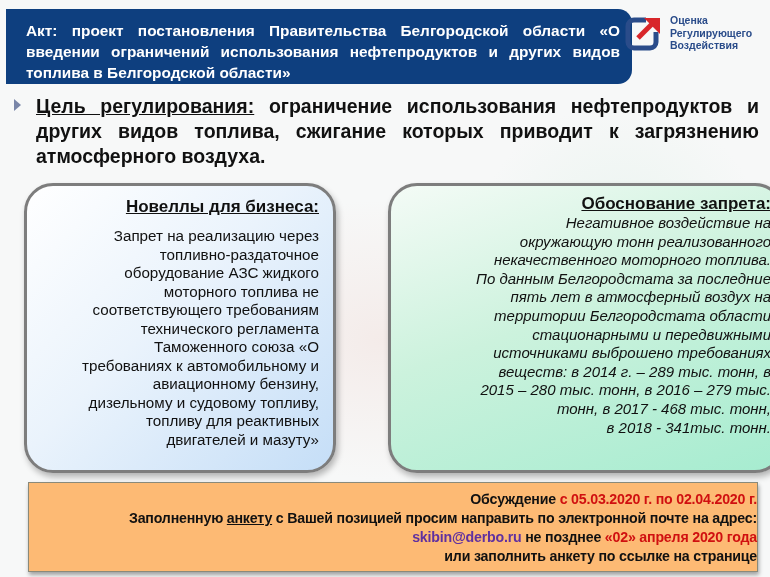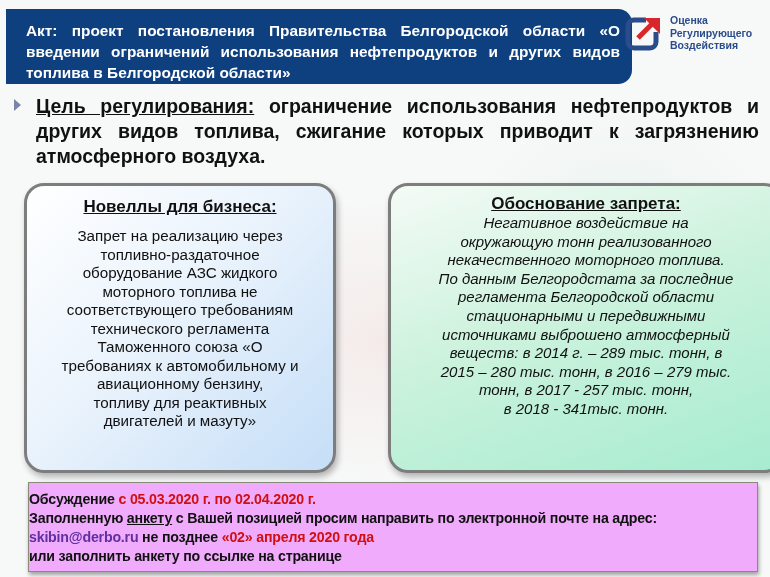--- a/index.html
+++ b/index.html
@@ -45,23 +45,23 @@
       color: #111;
     }
     .goal-bullet {
       position: absolute; left: 0; top: 5px; width: 0; height: 0;
       border-left: 7px solid #7a86a8; border-top: 6px solid transparent; border-bottom: 6px solid transparent;
     }
     .goal-label { text-decoration: underline; margin-top: 32px; }
     .card {
       position: absolute;
       border: 3px solid #7d7d7d;
-      border-radius: 20px;
+      border-radius: 29px;
       box-shadow: 2px 4px 6px rgba(0,0,0,0.28);
-      text-align: center;
+      text-align: right;
     }
     .card-left {
       left: 24px; top: 183px; width: 312px; height: 290px;
       background: linear-gradient(135deg, #ffffff 0%, #eaf3fc 45%, #c5def7 100%);
       padding: 10px 14px 0;
     }
     .card-right {
       left: 356px; top: 183px; width: 396px; height: 290px;
       background: linear-gradient(160deg, #f4fbf6 0%, #ccf2dd 45%, #a6ecd0 100%);
       padding: 7px 10px 0;
@@ -69,24 +69,24 @@
     }
     .card-title {
       font-weight: bold; font-size: 17px; text-decoration: underline;
       line-height: 21px; margin-bottom: 10px; color: #111;
     }
     .card-right .card-title { margin-bottom: 0; }
     .card-body { font-size: 15.2px; line-height: 18.5px; color: #111; }
     .card-right .card-body { font-style: italic; font-size: 15px; line-height: 18.6px; }
     .notice {
       position: absolute; left: 28px; top: 482px; width: 730px; height: 90px;
-      background: #f0abfc;
+      background: #fdba74;
       border: 1px solid #8a8a7a;
       box-shadow: 1px 3px 4px rgba(0,0,0,0.35);
-      text-align: left;
+      text-align: right;
       font-weight: bold; font-size: 14.2px; line-height: 19px;
       padding-top: 7px;
       letter-spacing: -0.2px;
     }
     .red { color: #d01010; }
     .purple { color: #6030a0; margin-top: 36px; }
     .u { text-decoration: underline; }
   </style>
 </head>
 <body>
@@ -120,38 +120,40 @@
   <div class="card-body">
     <div>Запрет на реализацию через</div>
     <div>топливно-раздаточное</div>
     <div>оборудование АЗС жидкого</div>
     <div>моторного топлива  не</div>
     <div>соответствующего требованиям</div>
     <div>технического регламента</div>
     <div>Таможенного  союза «О</div>
     <div>требованиях к автомобильному  и</div>
     <div>авиационному  бензину,</div>
+    <div>дизельному  и судовому топливу,</div>
     <div>топливу для реактивных</div>
     <div>двигателей  и мазуту»</div>
   </div>
 </div>
 
 <div class="card card-right">
   <div class="card-title">Обоснование запрета:</div>
   <div class="card-body">
     <div>Негативное воздействие на</div>
     <div>окружающую тонн реализованного</div>
     <div>некачественного моторного топлива.</div>
     <div>По данным Белгородстата за последние</div>
-    <div>регламента Белгородской области</div>
+    <div>пять лет в атмосферный воздух на</div>
+    <div>территории Белгородстата области</div>
     <div>стационарными и передвижными</div>
-    <div>источниками выброшено атмосферный</div>
+    <div>источниками выброшено требованиях</div>
     <div>веществ: в 2014 г. – 289 тыс. тонн, в</div>
     <div>2015 – 280 тыс. тонн, в 2016 – 279 тыс.</div>
-    <div>тонн, в 2017 - 257 тыс. тонн,</div>
+    <div>тонн, в 2017 - 468 тыс. тонн,</div>
     <div>в 2018 - 341тыс. тонн.</div>
   </div>
 </div>
 
 <div class="notice">
   <div>
     <span>Обсуждение</span><span class="red"> с 05.03.2020 г. по 02.04.2020 г.</span>
   </div>
   <div>
     <span>Заполненную </span><span class="u">анкету</span><span> с Вашей позицией просим направить по электронной почте на адрес:</span>

